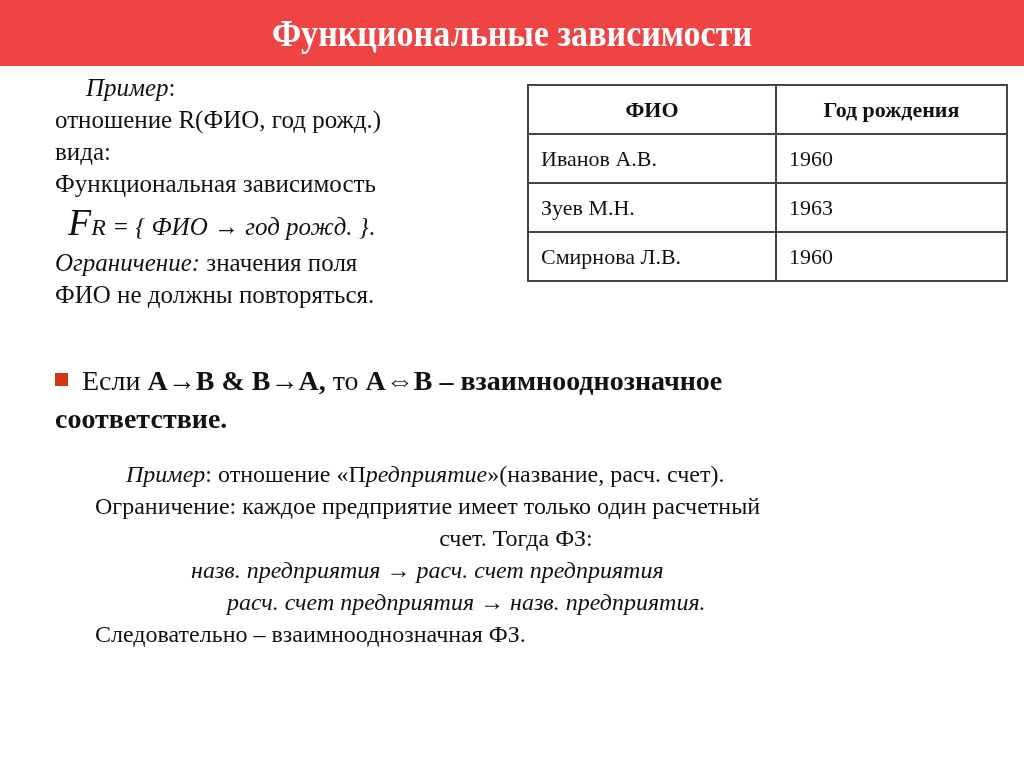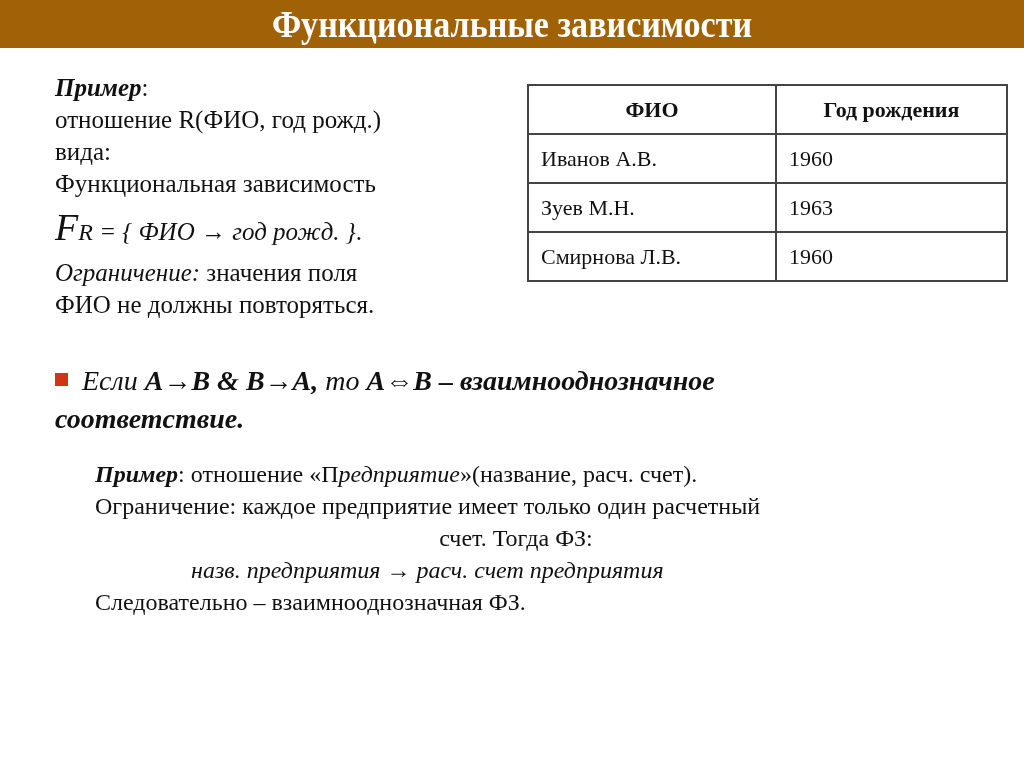--- a/index.html
+++ b/index.html
@@ -1,34 +1,34 @@
 <!DOCTYPE html>
 <html><head>
 <meta charset="utf-8">
 <style>
   html, body { margin:0; padding:0; }
   body { width:1024px; height:767px; background:#ffffff; position:relative; overflow:hidden;
          font-family:"Liberation Serif", "DejaVu Serif", serif; color:#111; }
-  .titlebar { position:absolute; left:0; top:0; width:1024px; height:48px; background:#a16207;
+  .titlebar { position:absolute; left:0; top:0; width:1024px; height:66px; background:#ef4444;
               display:flex; align-items:center; justify-content:center; }
   .titlebar h1 { margin:0; color:#fff; font-weight:bold; font-size:37px; letter-spacing:0px;
                  transform:scaleX(0.92); font-family:"Liberation Serif", serif; }
   .left { position:absolute; left:55px; top:72px; width:430px; font-size:25px; line-height:32px; }
   .left .line { white-space:nowrap; }
-  .bi { font-weight:bold; font-style:italic; }
+  .bi { font-weight:normal; font-style:italic;margin-left:31px; }
   .it { font-style:italic; }
   .bigF { font-size:38px; font-style:italic; font-family:"Liberation Serif", serif; }
   .sub { font-style:italic; font-size:24px; }
-  .formula { font-size:25px; line-height:50px; margin-top:2px; }
+  .formula { font-size:25px; line-height:40px; margin-top:2px;margin-left:13px; }
   table.data { position:absolute; left:527px; top:84px; border-collapse:collapse; font-size:22px; }
   table.data td, table.data th { border:2px solid #444; height:47px; padding:0 12px; }
   table.data th { font-weight:bold; text-align:center; font-size:22px; }
   table.data .c1 { width:222px; }
   table.data .c2 { width:205px; }
-  .bullet { position:absolute; left:55px; top:362px; font-size:28px; line-height:38px; width:900px;font-style:italic; }
+  .bullet { position:absolute; left:55px; top:362px; font-size:28px; line-height:38px; width:900px; }
   .bullet .sq { display:inline-block; width:13px; height:13px; background:#d13513; margin-right:14px; vertical-align:4px; }
   .b { font-weight:bold; }
   .example { position:absolute; left:95px; top:458px; width:880px; font-size:24px; line-height:32px; }
   .example .line { white-space:nowrap; }
   .indentleft { margin-left:-38px;text-align:center; }
   .center1 { margin-left:96px; font-style:italic; }
   .center2 { margin-left:132px; font-style:italic; }
   .arrow { font-weight:bold; font-style:normal; }
 </style>
 </head>
@@ -72,14 +72,15 @@
 <div class="bullet">
   <div><span class="sq"></span><span>Если </span><span class="b">A</span><span class="b">→</span><span class="b">B &amp; B</span><span class="b">→</span><span class="b">A,</span><span> то </span><span class="b">A</span><span class="b">⇔</span><span class="b">B</span><span class="b"> – взаимнооднозначное</span></div>
   <div class="b">соответствие.</div>
 </div>
 
 <div class="example">
   <div class="line"><span class="bi">Пример</span><span>: </span><span>отношение «П</span><span class="it">редприятие</span><span>»(название, расч. счет).</span></div>
   <div class="line">Ограничение: каждое предприятие имеет только один расчетный</div>
   <div class="line indentleft">счет. Тогда ФЗ:</div>
   <div class="line center1"><span>назв. предприятия </span><span class="arrow">→</span><span> расч. счет предприятия</span></div>
+  <div class="line center2"><span>расч. счет предприятия </span><span class="arrow">→</span><span> назв. предприятия.</span></div>
   <div class="line">Следовательно – взаимнооднозначная ФЗ.</div>
 </div>
 
 </body></html>

